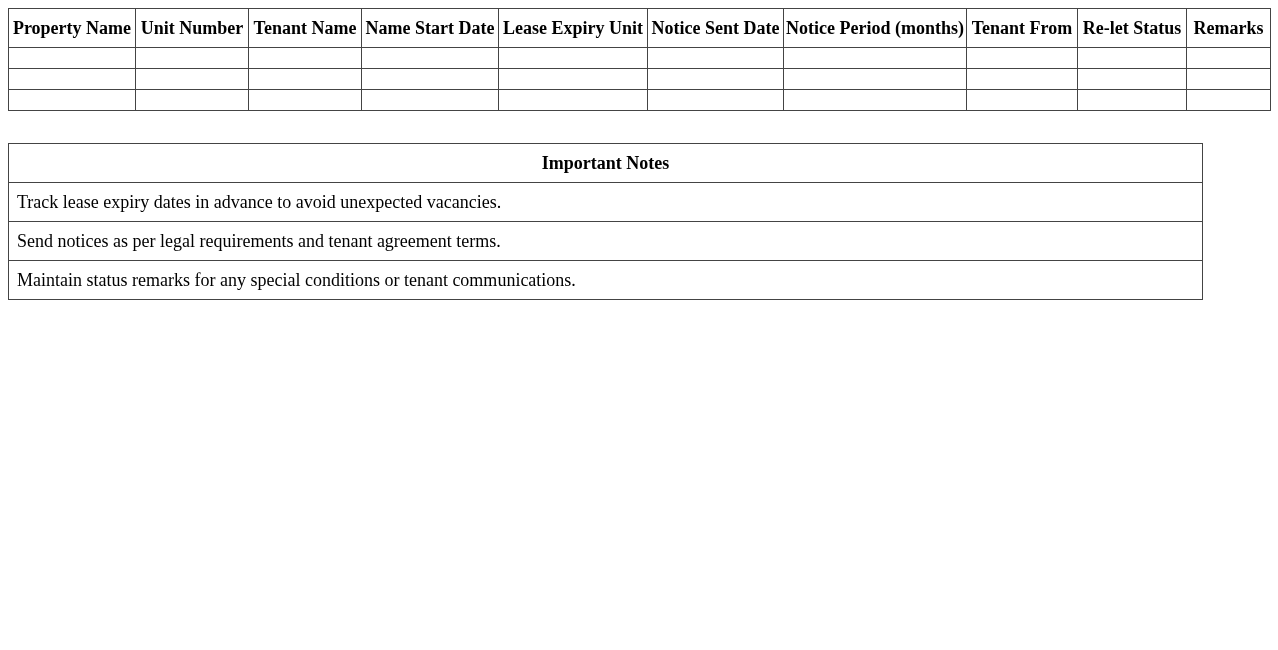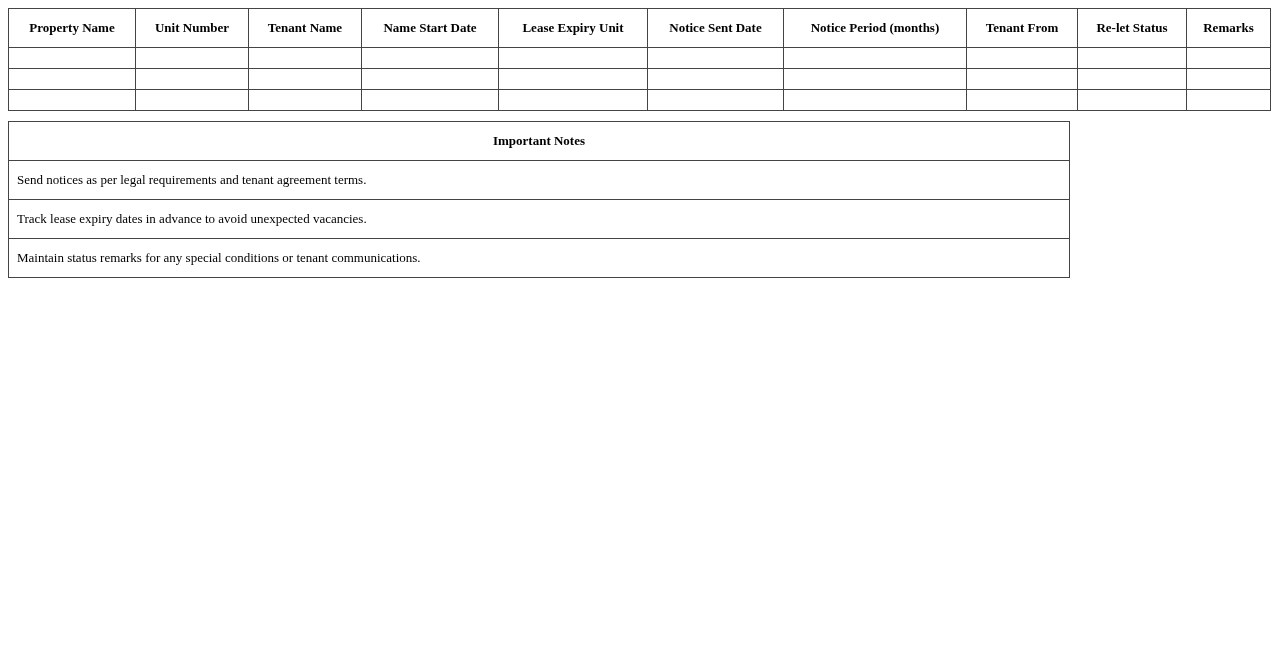--- a/index.html
+++ b/index.html
@@ -12,21 +12,21 @@
     }
     body {
       font-family: "Liberation Serif", "DejaVu Serif", serif;
       color: #000;
       position: relative;
     }
     table {
       border-collapse: collapse;
       position: absolute;
       left: 8px;
-      font-size: 13px;
+      font-size: 18px;
     }
     td, th {
       border: 1px solid #444;
       padding: 0;
     }
     #lease-table {
       top: 8px;
       width: 1262px;
       table-layout: fixed;
     }
@@ -34,22 +34,22 @@
       height: 38px;
       font-weight: bold;
       text-align: center;
       white-space: nowrap;
       vertical-align: middle;
     }
     #lease-table td {
       height: 20px;
     }
     #notes-table {
-      top: 121px;
-      width: 1062px;
+      top: 143px;
+      width: 1195px;
     }
     #notes-table th {
       height: 38px;
       font-weight: bold;
       text-align: center;
       vertical-align: middle;
     }
     #notes-table td {
       height: 38px;
       padding-left: 8px;
@@ -128,22 +128,22 @@
 </table>
 
 <table id="notes-table">
   <thead>
     <tr>
       <th>Important Notes</th>
     </tr>
   </thead>
   <tbody>
     <tr>
-      <td>Send notices as per legal requirements and tenant agreement terms.</td>
+      <td>Track lease expiry dates in advance to avoid unexpected vacancies.</td>
     </tr>
     <tr>
-      <td>Track lease expiry dates in advance to avoid unexpected vacancies.</td>
+      <td>Send notices as per legal requirements and tenant agreement terms.</td>
     </tr>
     <tr>
       <td>Maintain status remarks for any special conditions or tenant communications.</td>
     </tr>
   </tbody>
 </table>
 
 </body></html>

